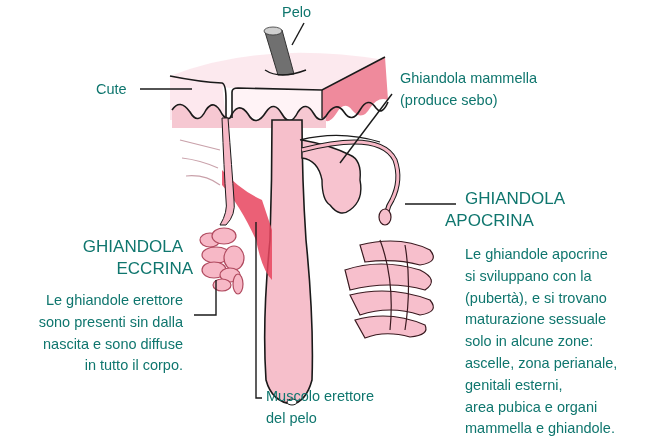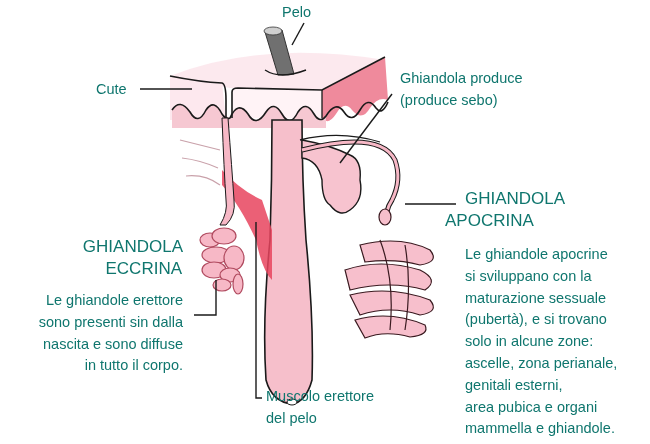--- a/index.html
+++ b/index.html
@@ -84,40 +84,40 @@
     <line x1="140" y1="89" x2="192" y2="89"></line>
     <line x1="392" y1="94" x2="340" y2="163"></line>
     <line x1="405" y1="204" x2="456" y2="204"></line>
     <polyline points="194,315 216,315 216,280"></polyline>
     <polyline points="256,222 256,398 262,398"></polyline>
   </g>
 </svg>
 
 <div class="label" style="left:282px; top:2px;">Pelo</div>
 <div class="label" style="left:96px; top:79px;">Cute</div>
-<div class="label" style="left:400px; top:68px;">Ghiandola produce</div>
+<div class="label" style="left:400px; top:68px;">Ghiandola mammella</div>
 <div class="label" style="left:400px; top:90px;">(produce sebo)</div>
 
 <div class="label title" style="left:465px; top:188px;">GHIANDOLA</div>
 <div class="label title" style="left:445px; top:210px;">APOCRINA</div>
 
 <div style="position:absolute; left:465px; top:244px;">
   <div class="label desc" style="position:static;">Le ghiandole apocrine</div>
   <div class="label desc" style="position:static;">si sviluppano con la</div>
+  <div class="label desc" style="position:static;">(pubertà), e si trovano</div>
   <div class="label desc" style="position:static;">maturazione sessuale</div>
-  <div class="label desc" style="position:static;">(pubertà), e si trovano</div>
   <div class="label desc" style="position:static;">solo in alcune zone:</div>
   <div class="label desc" style="position:static;">ascelle, zona perianale,</div>
   <div class="label desc" style="position:static;">genitali esterni,</div>
   <div class="label desc" style="position:static;">area pubica e organi</div>
   <div class="label desc" style="position:static;">mammella e ghiandole.</div>
 </div>
 
 <div class="label title right" style="right:467px; top:236px;">GHIANDOLA</div>
-<div class="label title right" style="right:468px; top:258px;margin-left:29px;">ECCRINA</div>
+<div class="label title right" style="right:457px; top:258px;margin-left:29px;">ECCRINA</div>
 
 <div style="position:absolute; right:467px; top:290px; text-align:right;">
   <div class="label desc" style="position:static;">Le ghiandole erettore</div>
   <div class="label desc" style="position:static;">sono presenti sin dalla</div>
   <div class="label desc" style="position:static;">nascita e sono diffuse</div>
   <div class="label desc" style="position:static;">in tutto il corpo.</div>
 </div>
 
 <div class="label" style="left:266px; top:386px;">Muscolo erettore</div>
 <div class="label" style="left:266px; top:408px;">del pelo</div>

